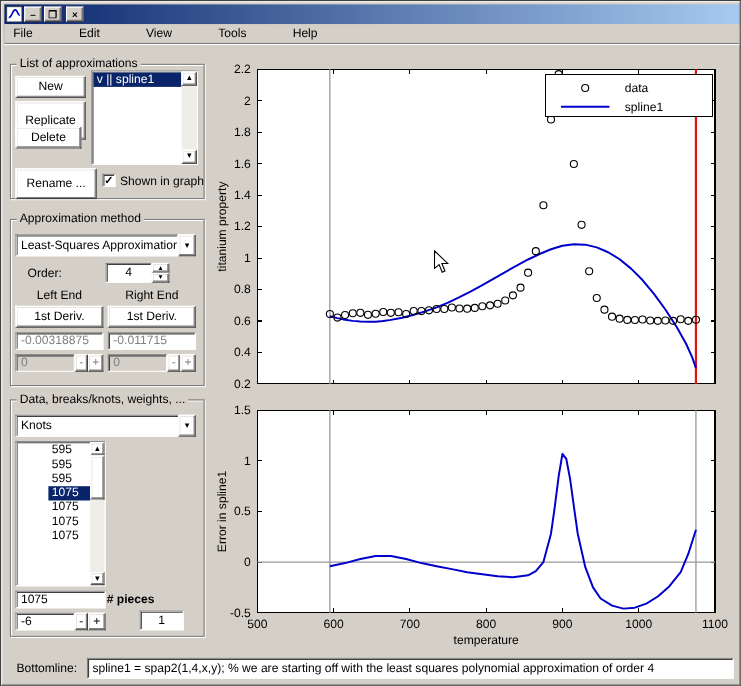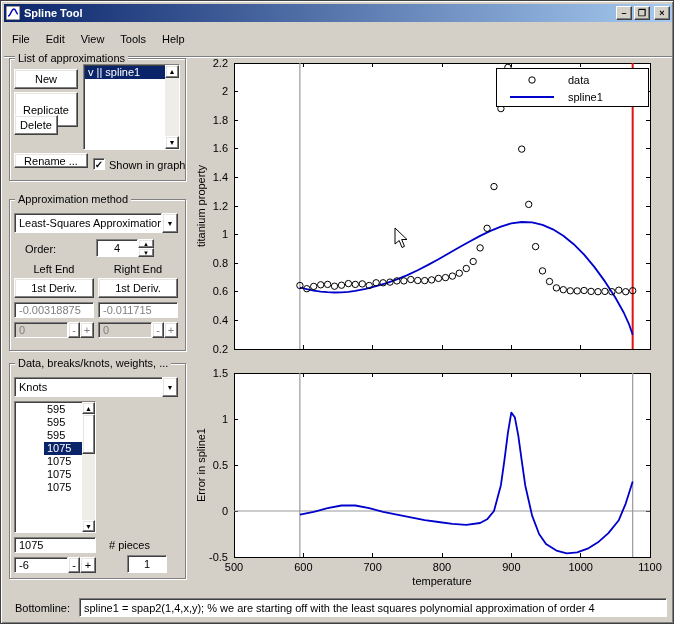--- a/index.html
+++ b/index.html
@@ -9,22 +9,22 @@
     border:1px solid #404040;
     box-shadow:inset 1px 1px 0 #ffffff, inset -1px -1px 0 #808080;}
   .titlebar{position:absolute;left:3px;top:3px;width:668px;height:18px;
     background:linear-gradient(90deg,#0a246a,#a6caf0);display:flex;align-items:center;
     padding:0 2px;color:#fff;font-weight:bold;}
   .title-text{margin-left:4px;flex:1;white-space:nowrap;}
   .tbtn{width:16px;height:14px;margin-left:2px;background:#d4d0c8;color:#000;
     border:1px solid;border-color:#fff #404040 #404040 #fff;
     box-shadow:inset -1px -1px 0 #808080;display:flex;align-items:center;justify-content:center;
     font-size:9px;font-weight:bold;line-height:1;}
-  .menubar{position:absolute;left:3px;top:21px;width:668px;height:34px;background:#d4d0c8;
-    display:flex;align-items:center;box-shadow:0 1px 0 #808080, 0 2px 0 #ffffff;}
+  .menubar{position:absolute;left:3px;top:21px;width:668px;height:17px;background:#d4d0c8;
+    display:flex;align-items:center;box-shadow:0 1px 0 #808080, 0 2px 0 #ffffff;gap:26px;}
   .menu-item{padding:2px 8px;}
   .group{position:absolute;border:1px solid #808080;
     box-shadow:inset 1px 1px 0 #ffffff, 1px 1px 0 #ffffff;}
   .glabel{position:absolute;background:#d4d0c8;padding:0 3px;white-space:nowrap;}
   .btn3d{position:absolute;background:#ffffff;
     border:1px solid;border-color:#fff #404040 #404040 #fff;
     box-shadow:inset -1px -1px 0 #808080, inset 1px 1px 0 #e8e5e0;
     display:flex;align-items:center;justify-content:center;cursor:default;white-space:nowrap;}
   .btn3d.dis{color:#808080;}
   .sunken{position:absolute;background:#fff;
@@ -54,41 +54,40 @@
 
 <div id="window">
 
   <div class="titlebar">
     <span style="display:inline-flex;">
       <svg width="14" height="14">
           <rect x="0" y="0" width="14" height="14" fill="#fff" stroke="#404040"></rect>
           <path d="M2 10 C5 10 5 3 8 3 C10 3 10 8 12 8" stroke="#0000cc" fill="none" stroke-width="1.5"></path>
         </svg>
     </span>
-    <span class="title-text">Spline Tool</span>
     <span class="tbtn">–</span>
     <span class="tbtn">❐</span>
     <span class="tbtn" style="margin-left:4px;">×</span>
   </div>
 
   <div class="menubar">
       <span class="menu-item">File</span>
       <span class="menu-item">Edit</span>
       <span class="menu-item">View</span>
       <span class="menu-item">Tools</span>
       <span class="menu-item">Help</span>
     </div>
 
   <div class="group" style="left:8px;top:57px;width:177px;height:123px;"></div>
   <span class="glabel" style="left:14px;top:51px;">List of approximations</span>
 
   <div class="btn3d" style="left:13px;top:68px;width:64px;height:20px;">New</div>
   <div class="btn3d" style="left:13px;top:91px;width:64px;height:35px;">Replicate</div>
-  <div class="btn3d" style="left:13px;top:114px;width:44px;height:20px;">Delete</div>
-  <div class="btn3d" style="left:13px;top:152px;width:74px;height:15px;">Rename ...</div>
+  <div class="btn3d" style="left:13px;top:114px;width:60px;height:20px;">Delete</div>
+  <div class="btn3d" style="left:13px;top:152px;width:74px;height:28px;">Rename ...</div>
 
   <div class="listbox" style="left:82px;top:63px;width:97px;height:86px;">
     <div id="approx-list" style="margin-right:14px;">
         <div class="list-row selected">v || spline1</div>
       </div>
   </div>
   <div class="sb-track" style="left:164px;top:64px;width:14px;height:84px;"></div>
   <div class="btn3d" style="left:164px;top:64px;width:14px;height:13px;">
       <span class="arrow-glyph">▲</span>
     </div>
@@ -161,21 +160,21 @@
   <div class="btn3d" style="left:81px;top:519px;width:13px;height:12px;">
       <span class="arrow-glyph">▼</span>
     </div>
 
   <div class="sunken" style="left:13px;top:536px;width:82px;height:16px;">1075</div>
 
   <div class="sunken" style="left:13px;top:556px;width:54px;height:16px;">-6</div>
   <div class="btn3d" style="left:67px;top:556px;width:12px;height:16px;">-</div>
   <div class="btn3d" style="left:79px;top:556px;width:16px;height:16px;">+</div>
 
-  <span class="lbl" style="left:108px;top:538px;"># pieces</span>
+  <span class="lbl" style="left:96px;top:538px;font-weight:bold;"># pieces</span>
   <div class="sunken ctr" style="left:126px;top:554px;width:40px;height:18px;justify-content:center;">1</div>
 
   <div style="position:absolute;left:192px;top:48px;">
     <svg id="chart-top" width="478" height="312">
         <rect x="41" y="14" width="416" height="286" fill="#fff" stroke="#000" shape-rendering="crispEdges"></rect>
         <line x1="41" y1="300" x2="45" y2="300" stroke="#000" shape-rendering="crispEdges"></line>
         <line x1="453" y1="300" x2="457" y2="300" stroke="#000" shape-rendering="crispEdges"></line>
         <text x="35" y="303.5" text-anchor="end" font-size="11">0.2</text>
         <line x1="41" y1="271.4" x2="45" y2="271.4" stroke="#000" shape-rendering="crispEdges"></line>
         <line x1="453" y1="271.4" x2="457" y2="271.4" stroke="#000" shape-rendering="crispEdges"></line>

